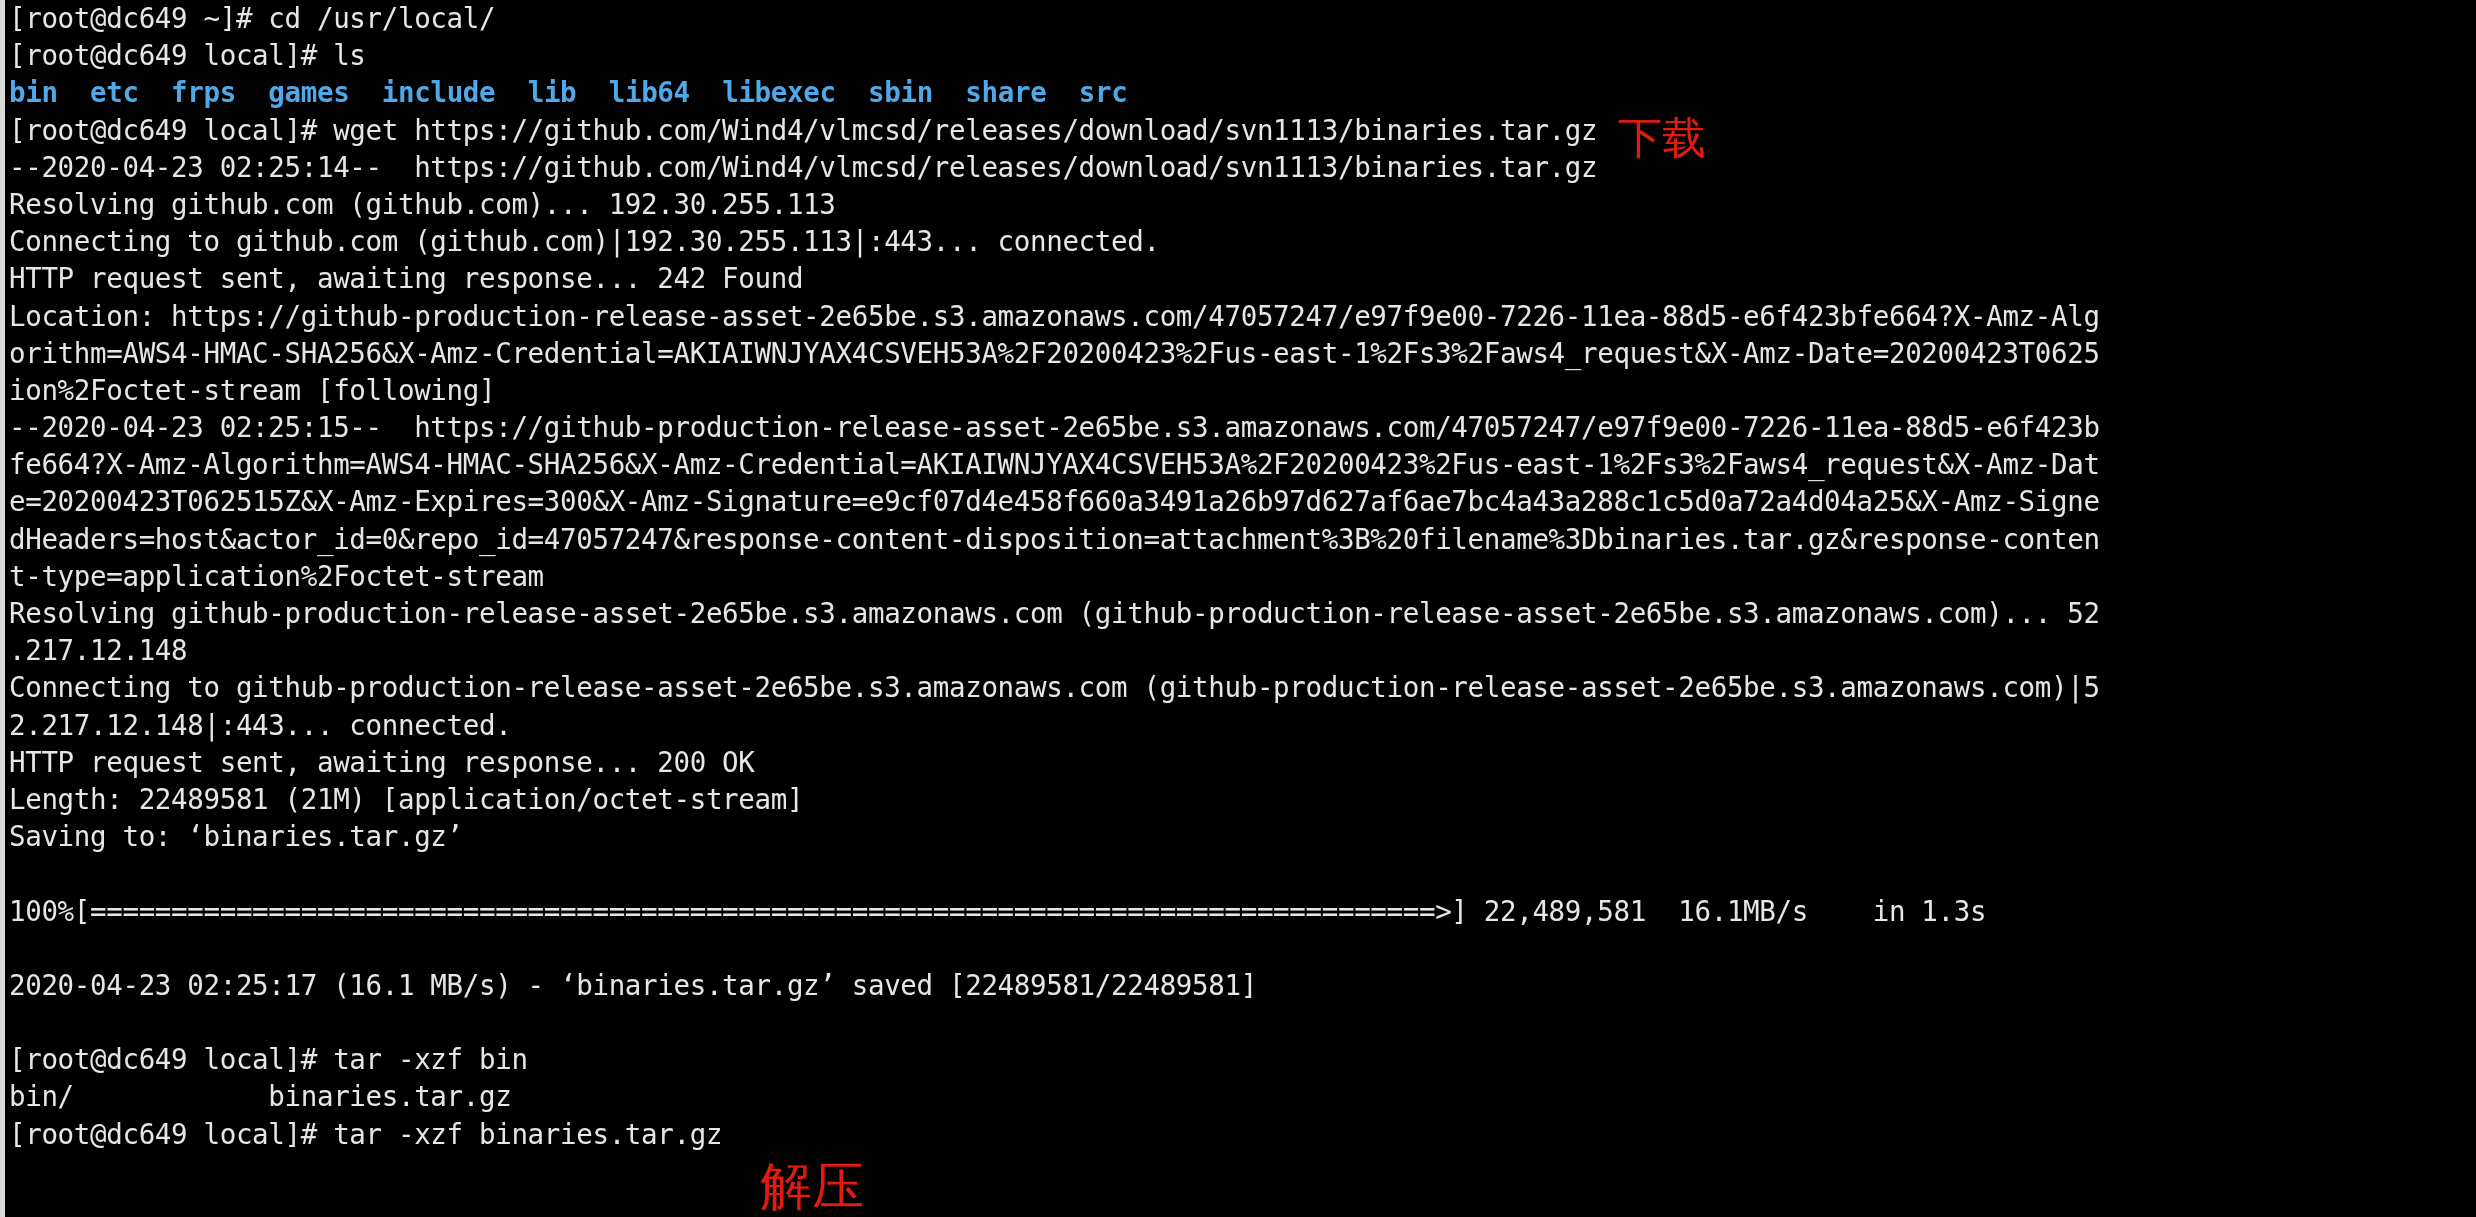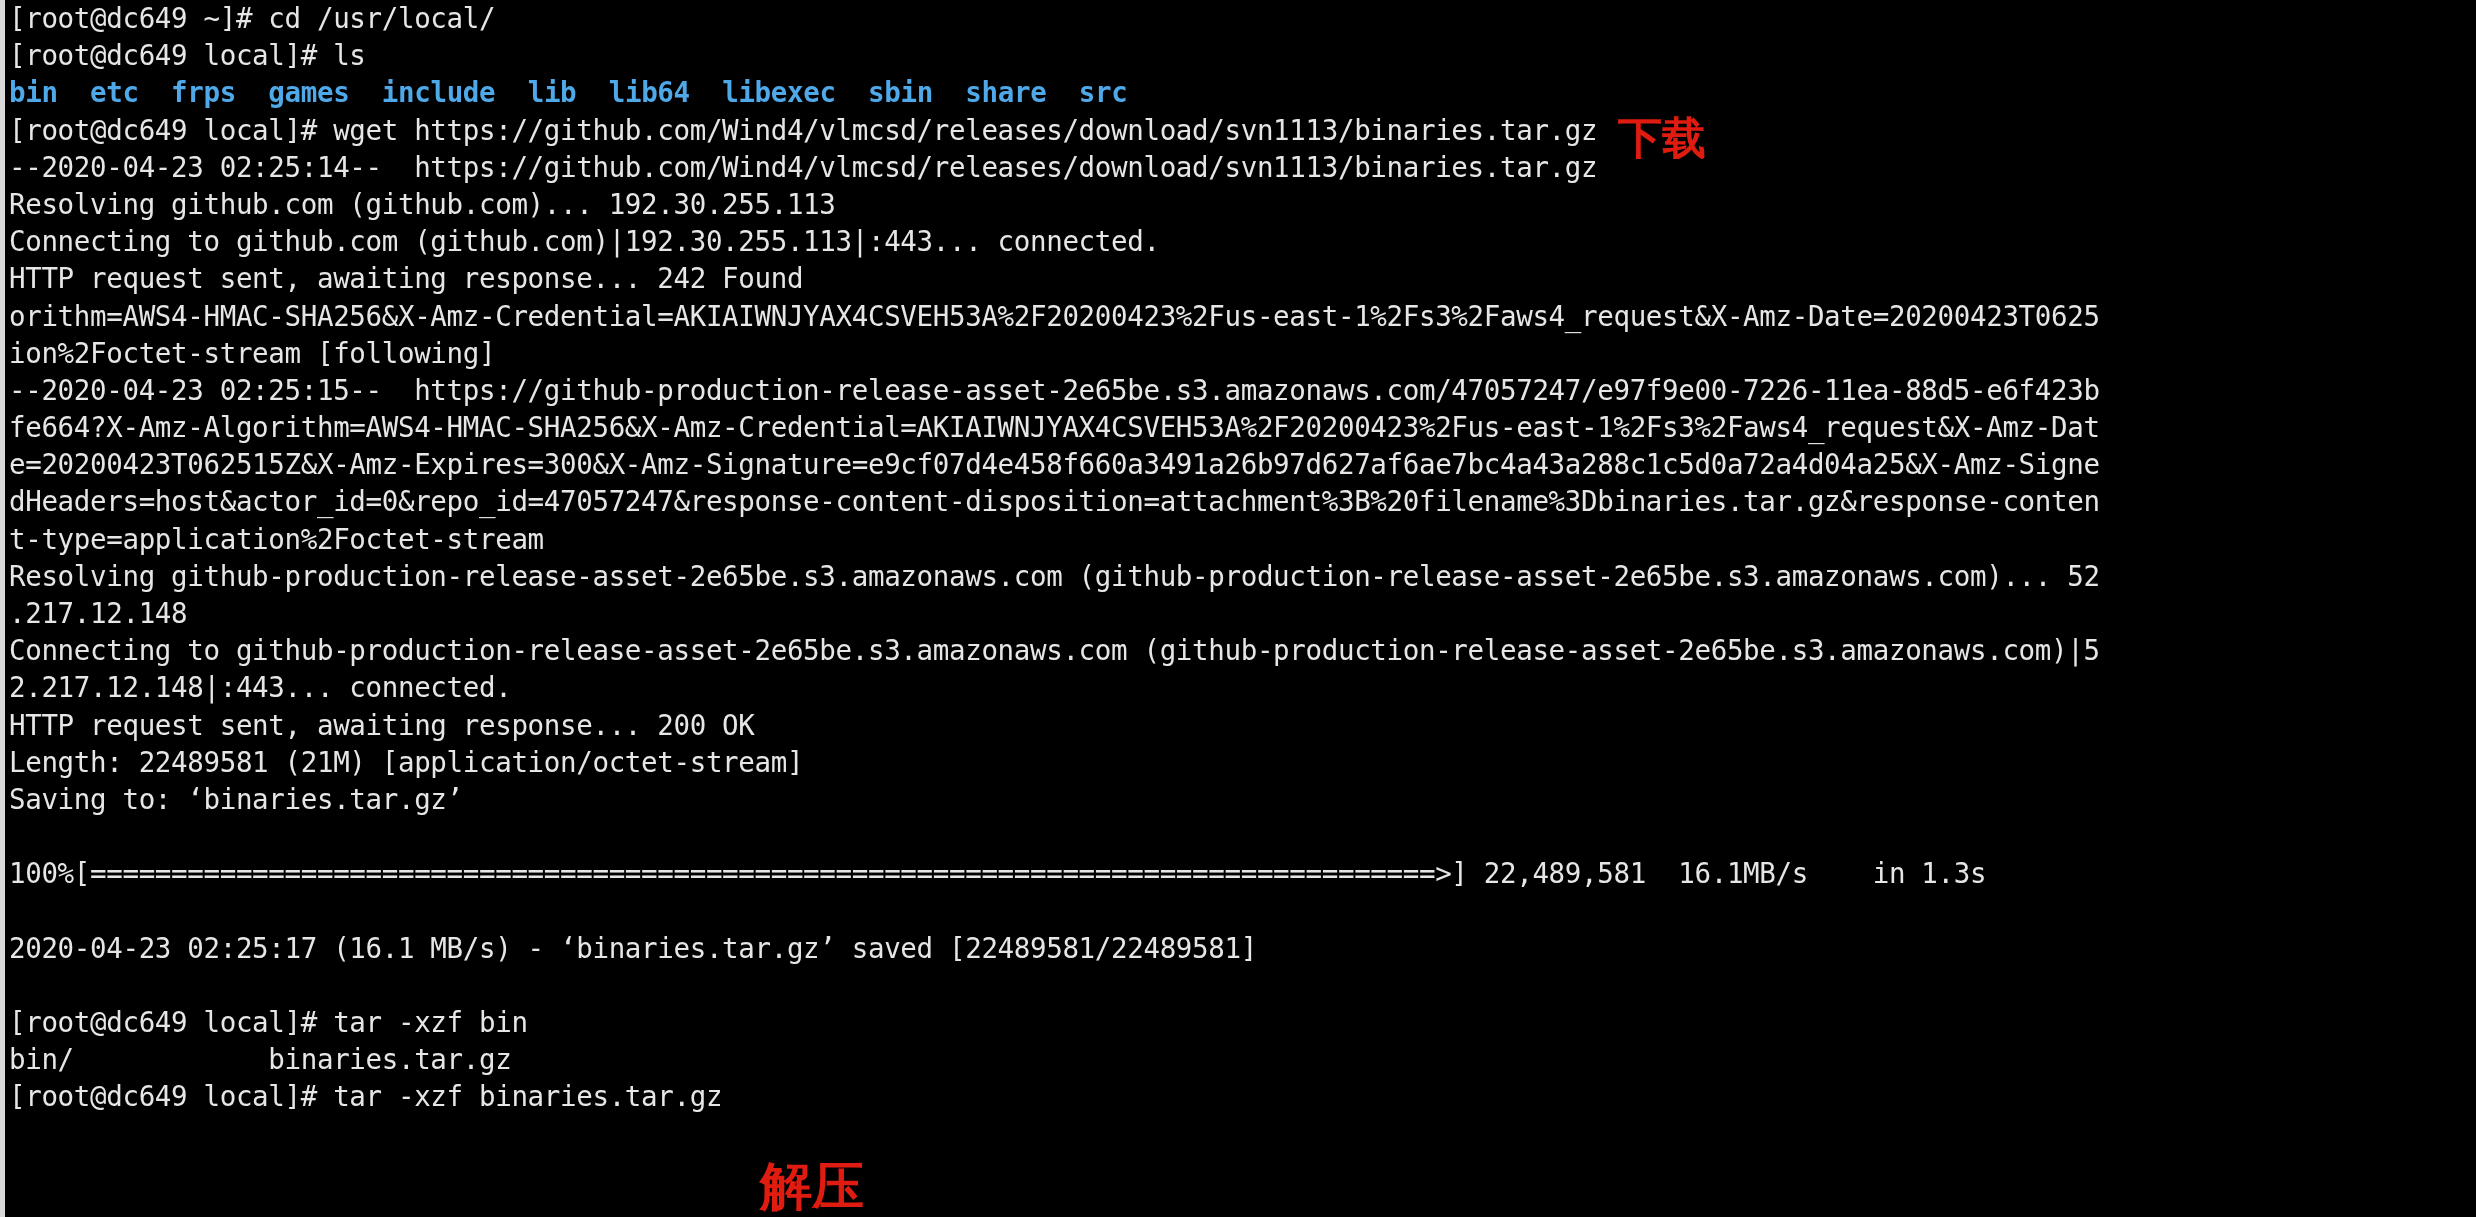--- a/index.html
+++ b/index.html
@@ -61,21 +61,21 @@
   .dir {
     color: #4fa8e8;
     font-weight: bold;
   }
 
   
   .annotation {
     position: absolute;
     color: #e01b10;
     font-family: "DejaVu Sans", "Liberation Sans", sans-serif;
-    font-weight: 700;
+    font-weight: 400;
     white-space: pre;
     line-height: 1;
   }
   #annotation-download {
     left: 1618px;
     top: 116px;
     font-size: 44px;
   }
   #annotation-extract {
     left: 760px;
@@ -95,20 +95,21 @@
     <span class="line">[root@dc649 ~]# cd /usr/local/</span>
     <span class="line">[root@dc649 local]# ls</span>
 
     <span class="line"><span class="dir">bin</span>  <span class="dir">etc</span>  <span class="dir">frps</span>  <span class="dir">games</span>  <span class="dir">include</span>  <span class="dir">lib</span>  <span class="dir">lib64</span>  <span class="dir">libexec</span>  <span class="dir">sbin</span>  <span class="dir">share</span>  <span class="dir">src</span></span>
 
     <span class="line">[root@dc649 local]# wget https://github.com/Wind4/vlmcsd/releases/download/svn1113/binaries.tar.gz</span>
     <span class="line">--2020-04-23 02:25:14--  https://github.com/Wind4/vlmcsd/releases/download/svn1113/binaries.tar.gz</span>
     <span class="line">Resolving github.com (github.com)... 192.30.255.113</span>
     <span class="line">Connecting to github.com (github.com)|192.30.255.113|:443... connected.</span>
     <span class="line">HTTP request sent, awaiting response... 242 Found</span>
+    <span class="line">Location: https://github-production-release-asset-2e65be.s3.amazonaws.com/47057247/e97f9e00-7226-11ea-88d5-e6f423bfe664?X-Amz-Alg</span>
     <span class="line">orithm=AWS4-HMAC-SHA256&amp;X-Amz-Credential=AKIAIWNJYAX4CSVEH53A%2F20200423%2Fus-east-1%2Fs3%2Faws4_request&amp;X-Amz-Date=20200423T0625</span>
     <span class="line">ion%2Foctet-stream [following]</span>
     <span class="line">--2020-04-23 02:25:15--  https://github-production-release-asset-2e65be.s3.amazonaws.com/47057247/e97f9e00-7226-11ea-88d5-e6f423b</span>
     <span class="line">fe664?X-Amz-Algorithm=AWS4-HMAC-SHA256&amp;X-Amz-Credential=AKIAIWNJYAX4CSVEH53A%2F20200423%2Fus-east-1%2Fs3%2Faws4_request&amp;X-Amz-Dat</span>
     <span class="line">e=20200423T062515Z&amp;X-Amz-Expires=300&amp;X-Amz-Signature=e9cf07d4e458f660a3491a26b97d627af6ae7bc4a43a288c1c5d0a72a4d04a25&amp;X-Amz-Signe</span>
     <span class="line">dHeaders=host&amp;actor_id=0&amp;repo_id=47057247&amp;response-content-disposition=attachment%3B%20filename%3Dbinaries.tar.gz&amp;response-conten</span>
     <span class="line">t-type=application%2Foctet-stream</span>
     <span class="line">Resolving github-production-release-asset-2e65be.s3.amazonaws.com (github-production-release-asset-2e65be.s3.amazonaws.com)... 52</span>
     <span class="line">.217.12.148</span>
     <span class="line">Connecting to github-production-release-asset-2e65be.s3.amazonaws.com (github-production-release-asset-2e65be.s3.amazonaws.com)|5</span>

